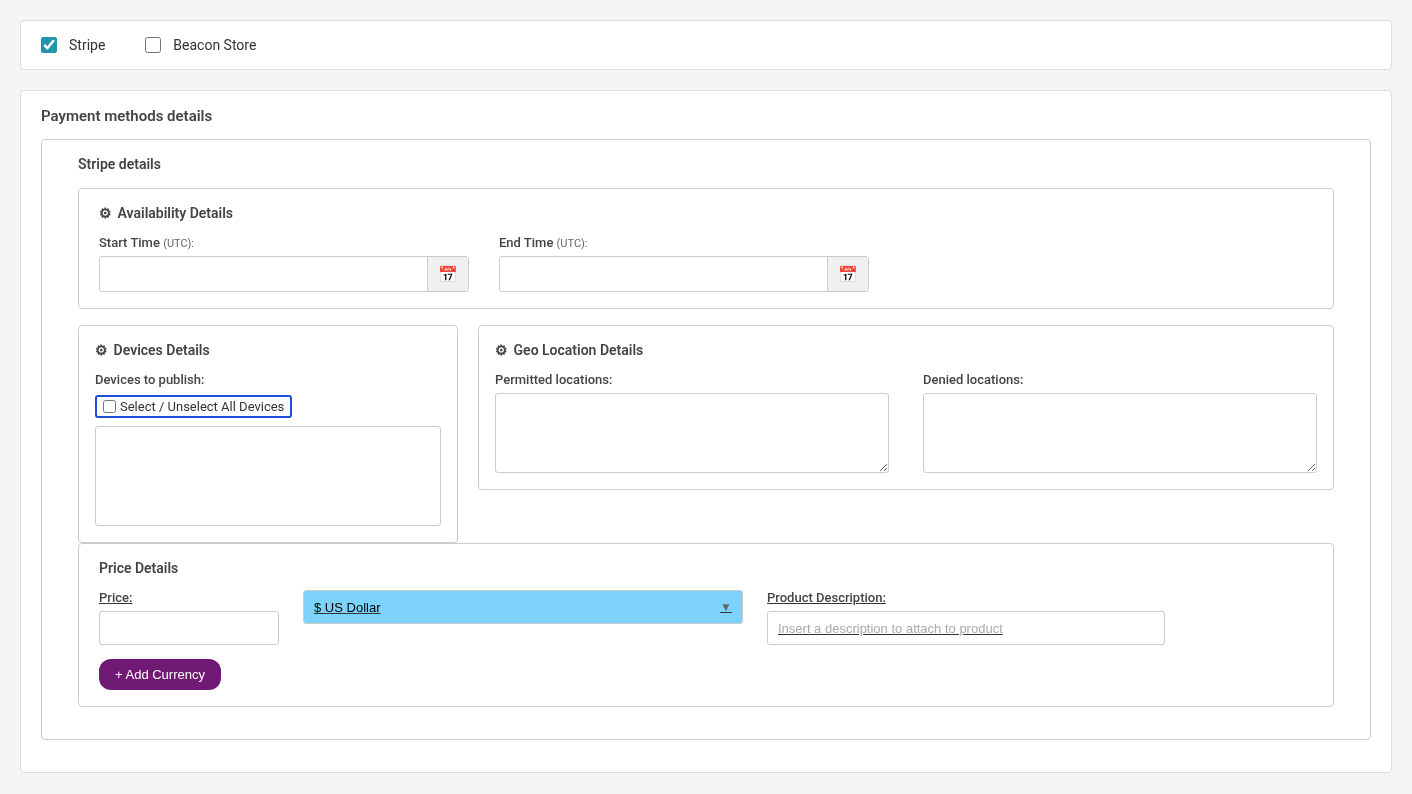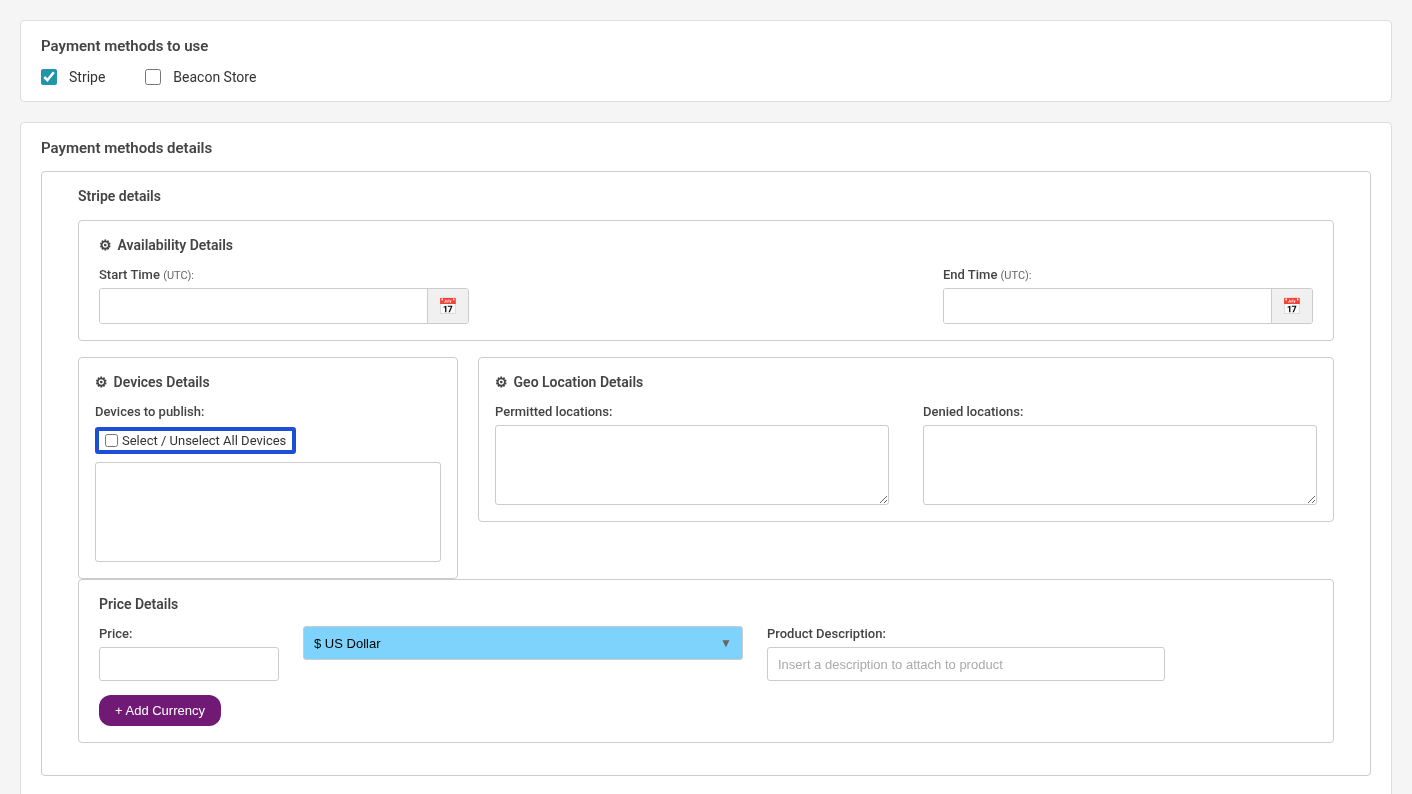--- a/index.html
+++ b/index.html
@@ -88,21 +88,20 @@
       margin-bottom: 14px;
       display: flex;
       align-items: center;
       gap: 6px;
     }
 
     .form-row {
       display: flex;
       gap: 30px;
       align-items: flex-start;
-      justify-content: space-between;
     }
 
     .form-group {
       display: flex;
       flex-direction: column;
       gap: 6px;
     }
 
     .form-label {
       font-size: 13px;
@@ -182,21 +181,21 @@
       margin-bottom: 8px;
       font-size: 13px;
       color: #333;
     }
 
     .select-all-checkbox input {
       cursor: pointer;
     }
 
     .select-all-label {
-      border: 4px solid #1d4ed8;
+      border: 2px solid #1d4ed8;
       padding: 2px 6px;
       border-radius: 3px;
       font-size: 13px;
       display: inline-flex;
       align-items: center;
       gap: 4px;
     }
 
     .devices-list-box {
       border: 1px solid #ccc;
@@ -232,20 +231,21 @@
       resize: vertical;
       padding: 6px;
       font-size: 13px;
       outline: none;
     }
 
     .price-row {
       display: flex;
       gap: 24px;
       align-items: flex-start;
+      text-decoration: underline;
     }
 
     .price-group {
       display: flex;
       flex-direction: column;
       gap: 6px;
     }
 
     .price-input {
       border: 1px solid #ccc;
@@ -324,21 +324,20 @@
     }
 
     .time-input-group input {
       width: 320px;
     }
   </style>
 </head>
 <body>
 
 <div class="outer-section">
-  <div class="section-title">Payment methods to use</div>
   <div class="payment-methods-row">
     <label class="checkbox-label">
       <input type="checkbox" checked="" class="checked-blue" style="">
       <span>Stripe</span>
     </label>
     <label class="checkbox-label">
       <input type="checkbox" style="">
       <span>Beacon Store</span>
     </label>
   </div>

